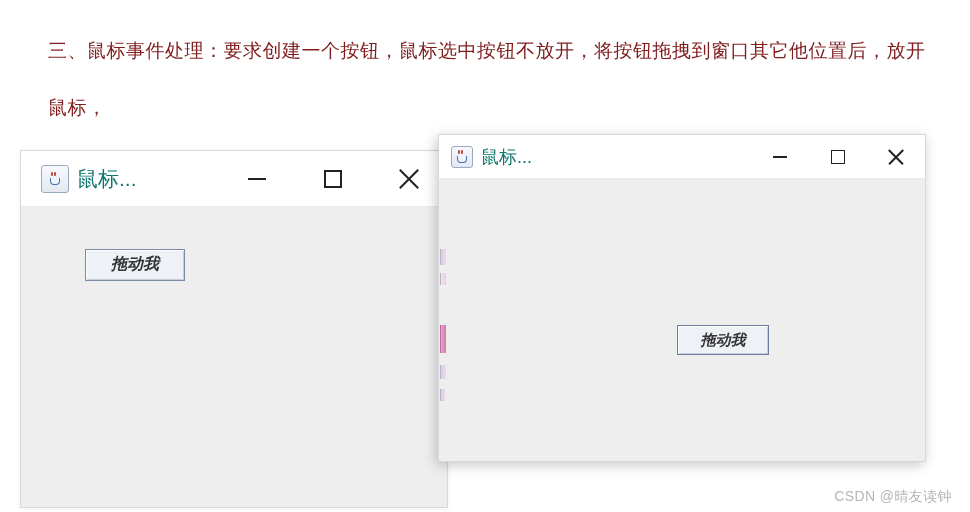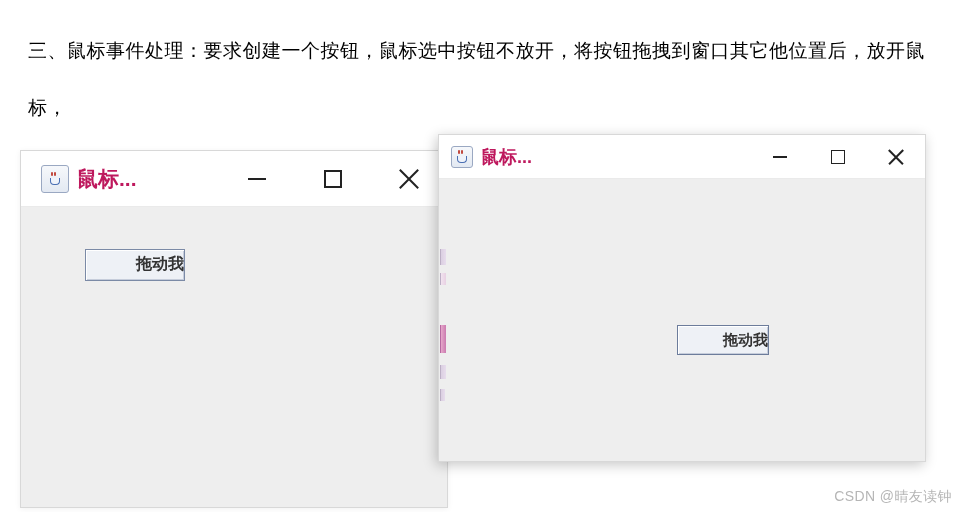--- a/index.html
+++ b/index.html
@@ -5,22 +5,22 @@
     * { box-sizing: border-box; margin: 0; padding: 0; }
     body {
       font-family: "Microsoft YaHei", "SimSun", sans-serif;
       background: #ffffff;
       width: 970px;
       height: 512px;
       position: relative;
       overflow: hidden;
     }
     .desc {
-      padding: 22px 32px 0 28px;
-      color: #000000;
+      padding: 22px 32px 0 48px;
+      color: #7f1d1d;
       font-size: 19px;
       line-height: 3;
       letter-spacing: 0.5px;
     }
     .windows-area {
       position: absolute;
       left: 20px;
       top: 150px;
       width: 930px;
       height: 360px;
@@ -71,22 +71,22 @@
       content: "";
       position: absolute;
       left: 3px; top: 0;
       width: 2px; height: 4px;
       border-radius: 1px;
       background: #c24a3f;
       box-shadow: 3px 0 0 #c24a3f;
     }
     .title-text {
       font-size: 18px;
-      font-weight: bold;
-      color: #be185d;
+      font-weight: normal;
+      color: #0f766e;
       white-space: nowrap;
     }
     .win1 .title-text { font-size: 21px; }
     .sysbtns {
       margin-left: auto;
       display: flex;
       height: 100%;
     }
     .sysbtn {
       width: 58px;
@@ -117,27 +117,28 @@
     .client {
       position: relative;
       background: #eeeeee;
       height: calc(100% - 44px);
     }
     .win1 .client { height: calc(100% - 56px); }
     .btn {
       position: absolute;
       width: 92px; height: 30px;
       line-height: 28px;
-      text-align: right;
+      text-align: center;
       font-size: 15px;
       font-weight: bold;
       color: #333;
       background: #eef1f6;
       border: 1px solid #7b8aa6;
       box-shadow: inset 1px 1px 0 #fff, inset -1px -1px 0 #c6cddb;
+      font-style: italic;
     }
     .win1 .btn { left: 64px; top: 42px; width: 100px; height: 32px; font-size: 16px; }
     .win2 .btn { left: 238px; top: 146px; border-color: #6c7c9b; }
     .edge-frag {
       position: absolute;
       left: 0; top: 0;
       width: 10px; height: 100%;
       pointer-events: none;
     }
     .frag {

